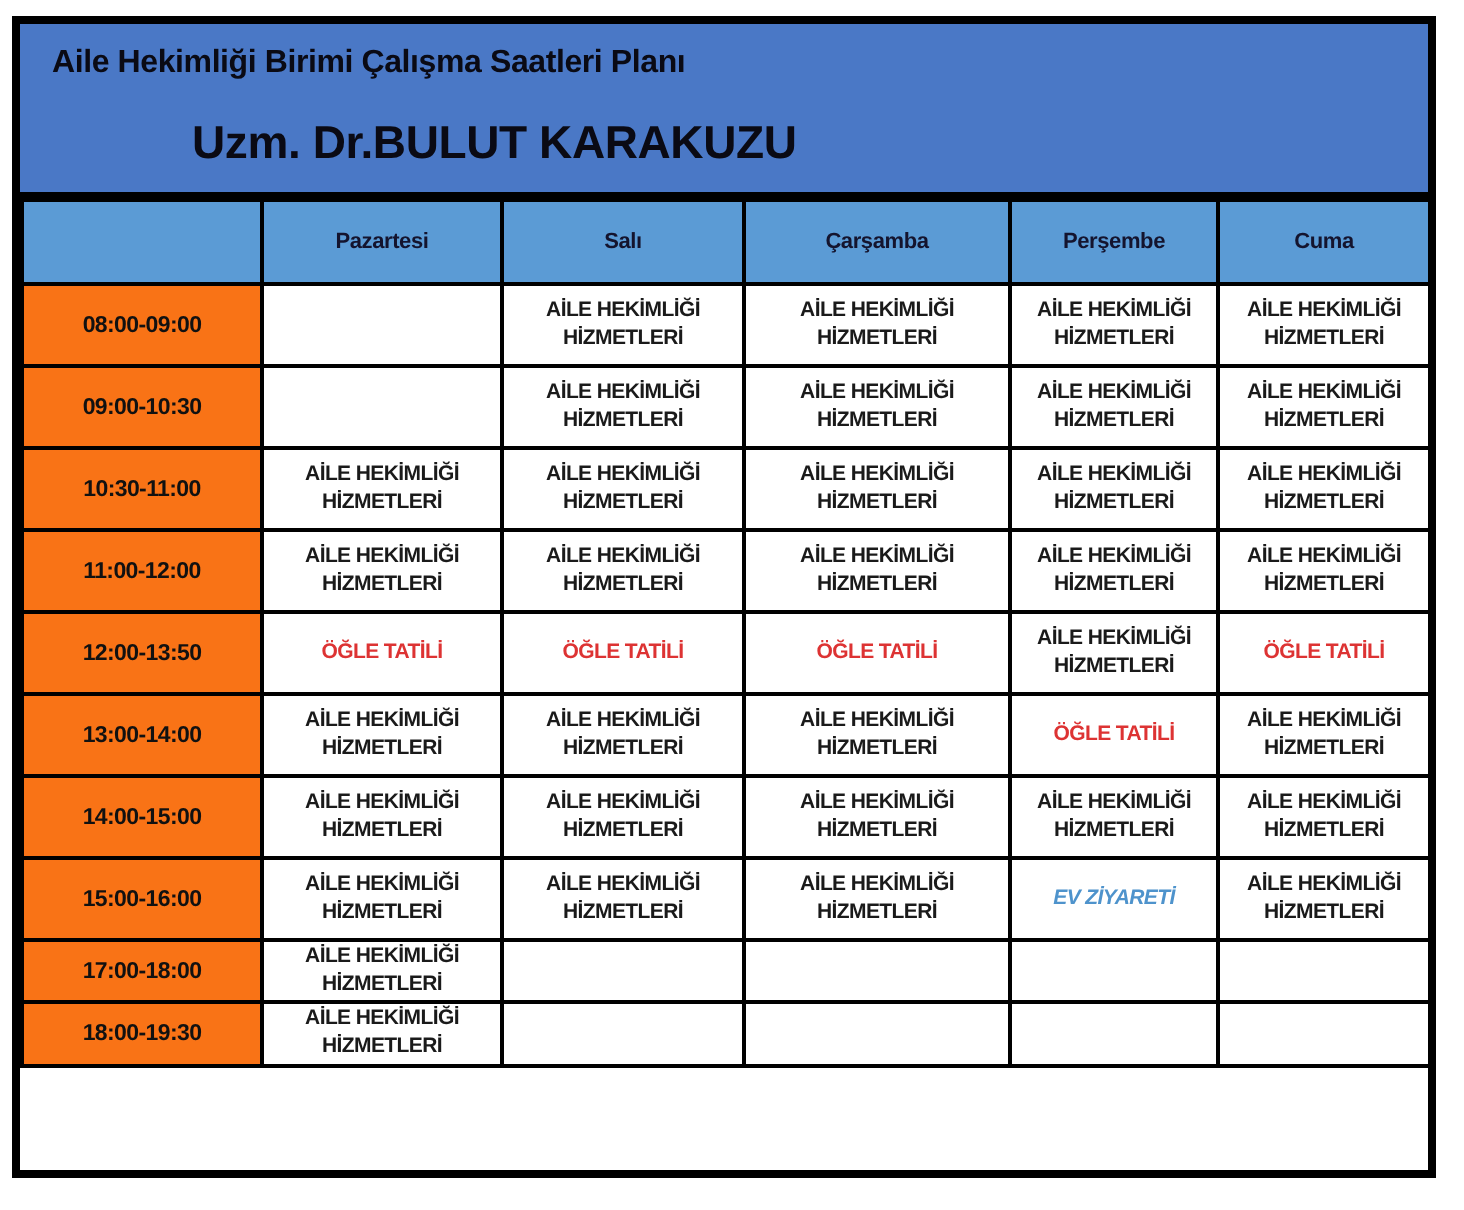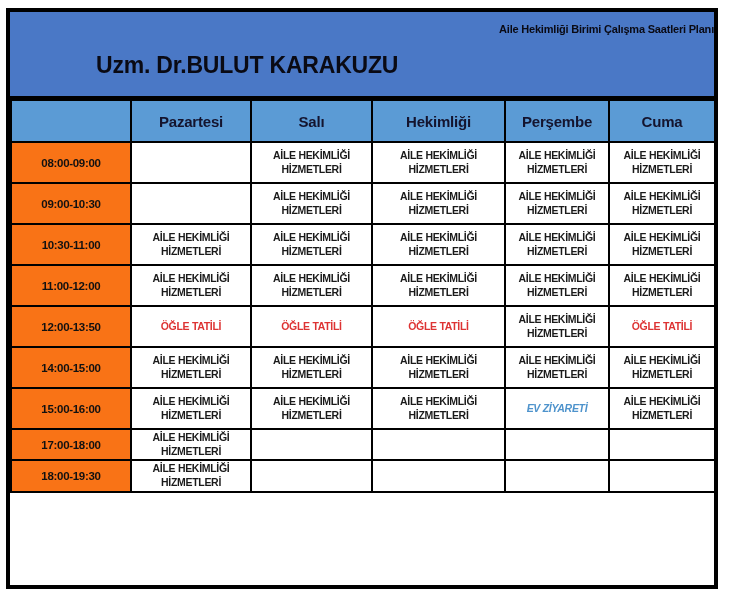--- a/index.html
+++ b/index.html
@@ -12,39 +12,39 @@
     position:absolute;left:6px;top:8px;width:712px;height:581px;
     border:4px solid #000;box-sizing:border-box;background:#fff;
   }
   .title-block{
     background:var(--title-bg,#4a78c6);
     border-bottom:3px solid #000;
     height:87px;box-sizing:border-box;
     padding-top:11px;
   }
   .title-line1{
-    font-size:11px;font-weight:bold;color:#0a0a14;
-    margin:0 0 0 16px;letter-spacing:-0.2px;text-align:right;
+    font-size:16px;font-weight:bold;color:#0a0a14;
+    margin:0 0 0 16px;letter-spacing:-0.2px;
   }
   .title-line2{
     font-size:23px;font-weight:bold;color:#0a0a14;
     margin:17px 0 0 86px;letter-spacing:-0.2px;
   }
   table.schedule{
     border-collapse:collapse;table-layout:fixed;width:100%;
   }
   table.schedule th, table.schedule td{
     border:2px solid #000;
     text-align:center;vertical-align:middle;
     padding:1px 2px;box-sizing:border-box;
     overflow:hidden;
   }
   thead th{
     background:var(--header-bg,#5b9bd5);
-    color:#14142e;font-size:15px;font-weight:bold;
+    color:#14142e;font-size:11px;font-weight:bold;
     height:42px;border-bottom:3px solid #000;
     letter-spacing:-0.2px;
     margin-left:28px;
   }
   tbody th.time{
     background:#f97316;color:#111;
     font-size:11.5px;font-weight:bold;letter-spacing:-0.3px;
   }
   tbody tr{height:41px;}
   tbody tr.row-short{height:28px;}
@@ -72,21 +72,21 @@
       <col style="width:121px">
       <col style="width:133px">
       <col style="width:104px">
       <col style="width:106px">
     </colgroup>
     <thead>
       <tr>
           <th></th>
           <th>Pazartesi</th>
           <th>Salı</th>
-          <th>Hekimliği</th>
+          <th>Çarşamba</th>
           <th>Perşembe</th>
           <th>Cuma</th>
         </tr>
     </thead>
     <tbody>
         <tr>
           <th class="time">08:00-09:00</th>
           <td class="cell-empty"></td>
           <td class="cell-service">AİLE HEKİMLİĞİ HİZMETLERİ</td>
           <td class="cell-service">AİLE HEKİMLİĞİ HİZMETLERİ</td>
@@ -119,20 +119,28 @@
         </tr>
         <tr>
           <th class="time">12:00-13:50</th>
           <td class="cell-lunch">ÖĞLE TATİLİ</td>
           <td class="cell-lunch">ÖĞLE TATİLİ</td>
           <td class="cell-lunch">ÖĞLE TATİLİ</td>
           <td class="cell-service">AİLE HEKİMLİĞİ HİZMETLERİ</td>
           <td class="cell-lunch">ÖĞLE TATİLİ</td>
         </tr>
         <tr>
+          <th class="time">13:00-14:00</th>
+          <td class="cell-service">AİLE HEKİMLİĞİ HİZMETLERİ</td>
+          <td class="cell-service">AİLE HEKİMLİĞİ HİZMETLERİ</td>
+          <td class="cell-service">AİLE HEKİMLİĞİ HİZMETLERİ</td>
+          <td class="cell-lunch">ÖĞLE TATİLİ</td>
+          <td class="cell-service">AİLE HEKİMLİĞİ HİZMETLERİ</td>
+        </tr>
+        <tr>
           <th class="time">14:00-15:00</th>
           <td class="cell-service">AİLE HEKİMLİĞİ HİZMETLERİ</td>
           <td class="cell-service">AİLE HEKİMLİĞİ HİZMETLERİ</td>
           <td class="cell-service">AİLE HEKİMLİĞİ HİZMETLERİ</td>
           <td class="cell-service">AİLE HEKİMLİĞİ HİZMETLERİ</td>
           <td class="cell-service">AİLE HEKİMLİĞİ HİZMETLERİ</td>
         </tr>
         <tr>
           <th class="time">15:00-16:00</th>
           <td class="cell-service">AİLE HEKİMLİĞİ HİZMETLERİ</td>

